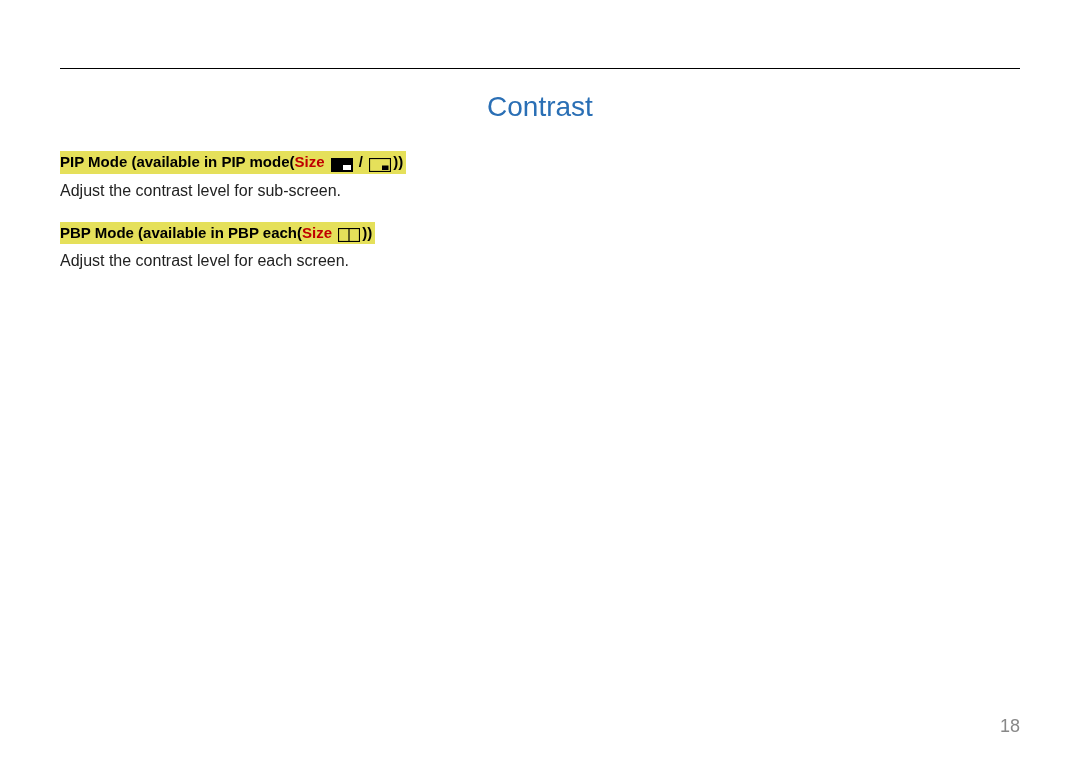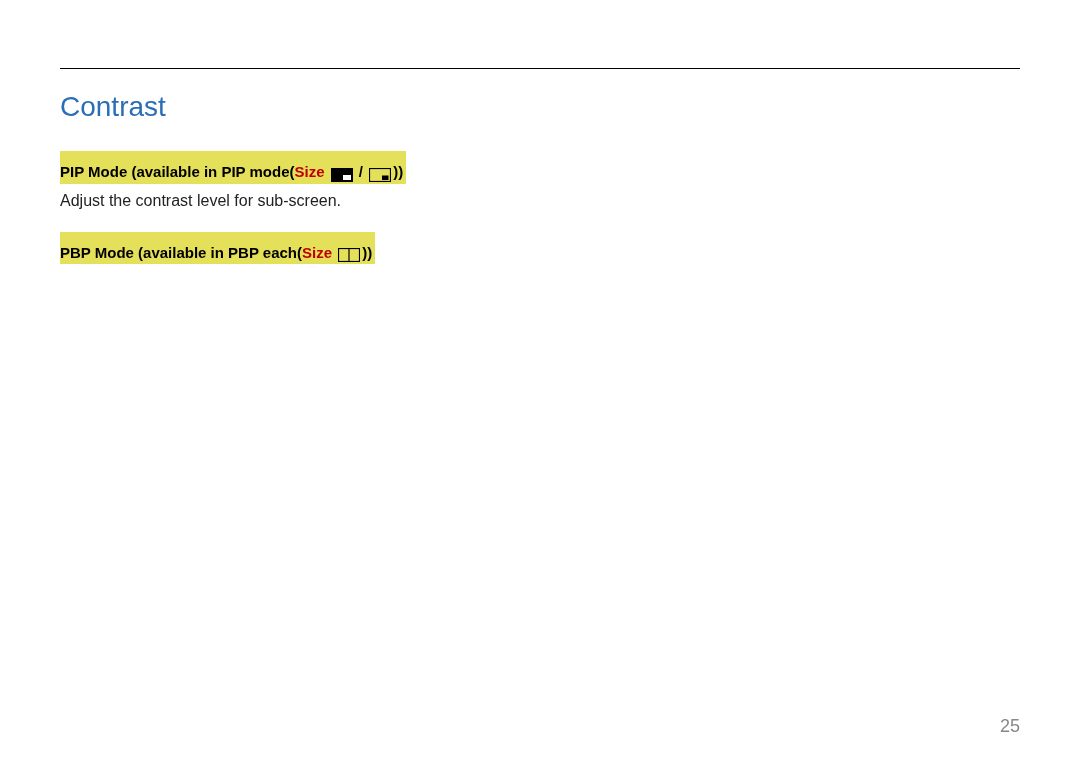--- a/index.html
+++ b/index.html
@@ -17,28 +17,29 @@
     }
     .top-rule {
       border-top: 1px solid #000;
       margin-bottom: 22px;
     }
     .heading {
       font-size: 28px;
       color: #2a6fb5;
       font-weight: 400;
       margin-bottom: 28px;
+      text-align: center;
     }
     .sub-heading {
       display: inline-block;
       background: #e5e05a;
       font-size: 15px;
       font-weight: bold;
       color: #000;
-      padding: 12px 3px 2px 0;
+      padding: 2px 3px 2px 0;
       margin-bottom: 8px;
     }
     .sub-heading .red {
       color: #c00000;
       font-weight: bold;
     }
     .sub-heading .icon-wrap {
       display: inline-block;
       vertical-align: middle;
       margin: 0 2px;
@@ -87,15 +88,16 @@
 <div>
   <div class="sub-heading">
     <span>PBP Mode (available in PBP each(</span><span class="red">Size</span>
     <span class="icon-wrap">
       <svg width="22" height="14" viewBox="0 0 22 14">
         <rect x="0.5" y="0.5" width="21" height="13" fill="none" stroke="#000" stroke-width="1.2"></rect>
         <line x1="11" y1="0.5" x2="11" y2="13.5" stroke="#000" stroke-width="1.2"></line>
       </svg>
     </span><span>))</span>
   </div>
+  <p class="body-text">Adjust the contrast level for each screen.</p>
 </div>
 
-<div class="page-number">25</div>
+<div class="page-number">18</div>
 
 </body></html>

